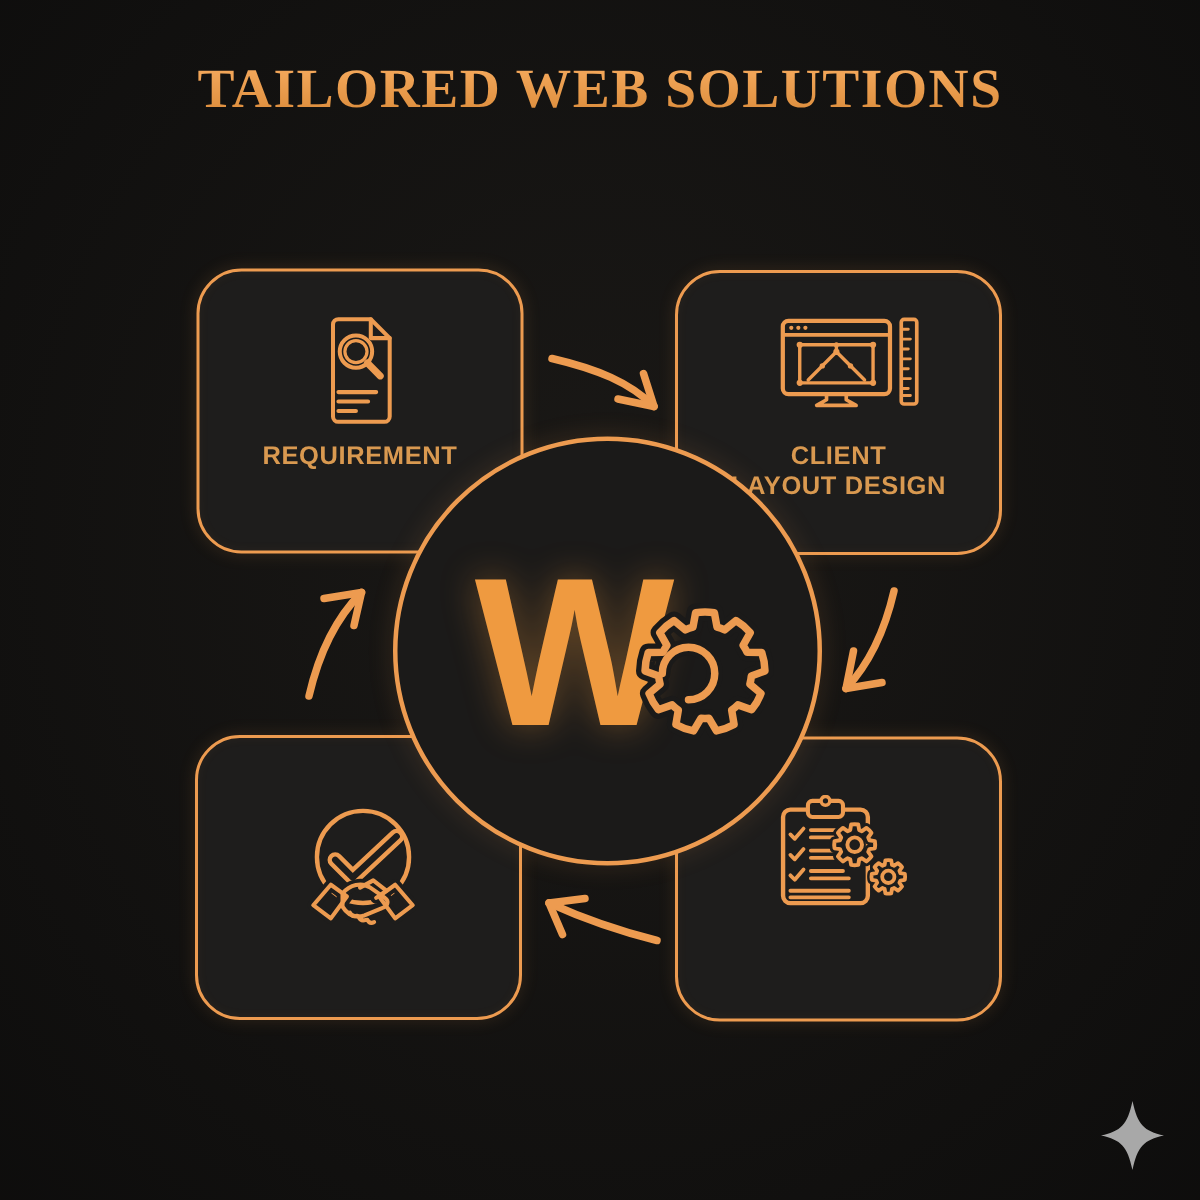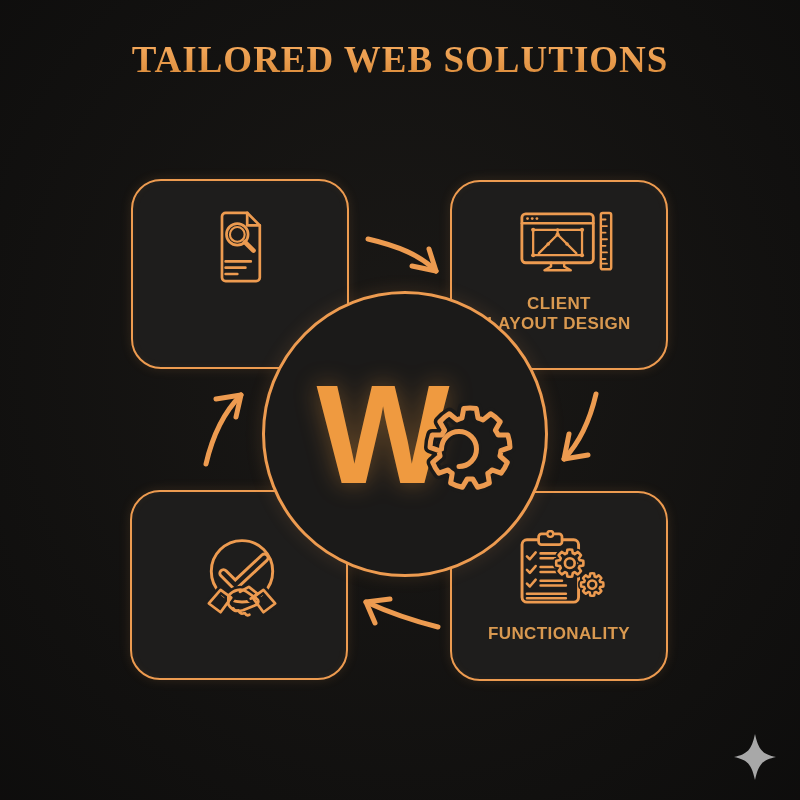--- a/index.html
+++ b/index.html
@@ -72,20 +72,21 @@
     <svg width="54" height="76" viewBox="0 0 60 84">
       <path class="stroke" stroke-width="3" d="M14,4 H38 L52,18 V76 a4,4 0 0 1 -4,4 H14 a4,4 0 0 1 -4,-4 V8 a4,4 0 0 1 4,-4 Z"></path>
       <path class="stroke" stroke-width="3" d="M38,4 V18 H52"></path>
       <circle class="stroke" stroke-width="3" cx="27" cy="28" r="12"></circle>
       <circle class="stroke" stroke-width="2.4" cx="27" cy="28" r="8.2"></circle>
       <path class="stroke" stroke-width="5.2" d="M35.5,36.5 L45,46"></path>
       <path class="stroke" stroke-width="3" d="M14,58 H42 M14,65 H36 M14,72 H27"></path>
     </svg>
   </div>
   <div class="label" style="top:113px">
+    <div>REQUIREMENT</div>
   </div>
 </div>
 
 <div class="box tr">
   <div class="icon-wrap" style="top:28px;transform:translateX(calc(-50% + 8px))">
     <svg width="94" height="66" viewBox="0 0 100 70">
       <rect class="stroke" stroke-width="3" x="2" y="4" width="76" height="52" rx="4"></rect>
       <path class="stroke" stroke-width="2.6" d="M2,14 H78"></path>
       <circle class="dot" cx="8" cy="9" r="1.5"></circle>
         <circle class="dot" cx="13" cy="9" r="1.5"></circle>
@@ -146,21 +147,20 @@
       <path class="stroke" stroke-width="2.7" d="M49.93 23.96 L 50.57 20.21 A 14 14 0 0 1 55.43 20.21 L 56.07 23.96 A 10.5 10.5 0 0 1 57.93 24.73 L 61.03 22.53 A 14 14 0 0 1 64.47 25.97 L 62.27 29.07 A 10.5 10.5 0 0 1 63.04 30.93 L 66.79 31.57 A 14 14 0 0 1 66.79 36.43 L 63.04 37.07 A 10.5 10.5 0 0 1 62.27 38.93 L 64.47 42.03 A 14 14 0 0 1 61.03 45.47 L 57.93 43.27 A 10.5 10.5 0 0 1 56.07 44.04 L 55.43 47.79 A 14 14 0 0 1 50.57 47.79 L 49.93 44.04 A 10.5 10.5 0 0 1 48.07 43.27 L 44.97 45.47 A 14 14 0 0 1 41.53 42.03 L 43.73 38.93 A 10.5 10.5 0 0 1 42.96 37.07 L 39.21 36.43 A 14 14 0 0 1 39.21 31.57 L 42.96 30.93 A 10.5 10.5 0 0 1 43.73 29.07 L 41.53 25.97 A 14 14 0 0 1 44.97 22.53 L 48.07 24.73 A 10.5 10.5 0 0 1 49.93 23.96 Z"></path>
       <circle class="halo-box" stroke-width="5" cx="53" cy="34" r="5"></circle>
       <circle class="stroke" stroke-width="2.7" cx="53" cy="34" r="5"></circle>
       <path class="halo-box" stroke-width="6" d="M73.49 47.78 L 74.00 44.67 A 11.5 11.5 0 0 1 78.00 44.67 L 78.51 47.78 A 8.6 8.6 0 0 1 80.04 48.41 L 82.60 46.58 A 11.5 11.5 0 0 1 85.42 49.40 L 83.59 51.96 A 8.6 8.6 0 0 1 84.22 53.49 L 87.33 54.00 A 11.5 11.5 0 0 1 87.33 58.00 L 84.22 58.51 A 8.6 8.6 0 0 1 83.59 60.04 L 85.42 62.60 A 11.5 11.5 0 0 1 82.60 65.42 L 80.04 63.59 A 8.6 8.6 0 0 1 78.51 64.22 L 78.00 67.33 A 11.5 11.5 0 0 1 74.00 67.33 L 73.49 64.22 A 8.6 8.6 0 0 1 71.96 63.59 L 69.40 65.42 A 11.5 11.5 0 0 1 66.58 62.60 L 68.41 60.04 A 8.6 8.6 0 0 1 67.78 58.51 L 64.67 58.00 A 11.5 11.5 0 0 1 64.67 54.00 L 67.78 53.49 A 8.6 8.6 0 0 1 68.41 51.96 L 66.58 49.40 A 11.5 11.5 0 0 1 69.40 46.58 L 71.96 48.41 A 8.6 8.6 0 0 1 73.49 47.78 Z"></path>
       <path class="stroke" stroke-width="2.6" d="M73.49 47.78 L 74.00 44.67 A 11.5 11.5 0 0 1 78.00 44.67 L 78.51 47.78 A 8.6 8.6 0 0 1 80.04 48.41 L 82.60 46.58 A 11.5 11.5 0 0 1 85.42 49.40 L 83.59 51.96 A 8.6 8.6 0 0 1 84.22 53.49 L 87.33 54.00 A 11.5 11.5 0 0 1 87.33 58.00 L 84.22 58.51 A 8.6 8.6 0 0 1 83.59 60.04 L 85.42 62.60 A 11.5 11.5 0 0 1 82.60 65.42 L 80.04 63.59 A 8.6 8.6 0 0 1 78.51 64.22 L 78.00 67.33 A 11.5 11.5 0 0 1 74.00 67.33 L 73.49 64.22 A 8.6 8.6 0 0 1 71.96 63.59 L 69.40 65.42 A 11.5 11.5 0 0 1 66.58 62.60 L 68.41 60.04 A 8.6 8.6 0 0 1 67.78 58.51 L 64.67 58.00 A 11.5 11.5 0 0 1 64.67 54.00 L 67.78 53.49 A 8.6 8.6 0 0 1 68.41 51.96 L 66.58 49.40 A 11.5 11.5 0 0 1 69.40 46.58 L 71.96 48.41 A 8.6 8.6 0 0 1 73.49 47.78 Z"></path>
       <circle class="halo-box" stroke-width="4.5" cx="76" cy="56" r="4.2"></circle>
       <circle class="stroke" stroke-width="2.6" cx="76" cy="56" r="4.2"></circle>
     </svg>
   </div>
   <div class="label" style="top:131px">
-    <div>FUNCTIONALITY</div>
   </div>
 </div>
 
 <div class="center-circle">
   <div class="w-letter">W</div>
   <svg class="gear-svg" width="124" height="124" viewBox="0 0 124 124">
     <path class="halo" stroke-width="12" d="M53.98 32.06 L 55.74 22.49 A 40 40 0 0 1 68.26 22.49 L 70.02 32.06 A 31 31 0 0 1 75.10 33.90 L 82.60 27.71 A 40 40 0 0 1 92.19 35.76 L 87.39 44.22 A 31 31 0 0 1 90.10 48.90 L 99.82 48.98 A 40 40 0 0 1 101.99 61.30 L 92.88 64.70 A 31 31 0 0 1 91.94 70.02 L 99.34 76.33 A 40 40 0 0 1 93.09 87.17 L 83.92 83.92 A 31 31 0 0 1 79.78 87.39 L 81.39 96.98 A 40 40 0 0 1 69.63 101.27 L 64.70 92.88 A 31 31 0 0 1 59.30 92.88 L 54.37 101.27 A 40 40 0 0 1 42.61 96.98 L 44.22 87.39 A 31 31 0 0 1 40.08 83.92 L 30.91 87.17 A 40 40 0 0 1 24.66 76.33 L 32.06 70.02 A 31 31 0 0 1 31.12 64.70 L 22.01 61.30 A 40 40 0 0 1 24.18 48.98 L 33.90 48.90 A 31 31 0 0 1 36.61 44.22 L 31.81 35.76 A 40 40 0 0 1 41.40 27.71 L 48.90 33.90 A 31 31 0 0 1 53.98 32.06 Z"></path>
     <path class="halo" stroke-width="11" d="M33.5 63 A17.5 17.5 0 1 1 51 80.5"></path>
     <path class="stroke" stroke-width="5" d="M53.98 32.06 L 55.74 22.49 A 40 40 0 0 1 68.26 22.49 L 70.02 32.06 A 31 31 0 0 1 75.10 33.90 L 82.60 27.71 A 40 40 0 0 1 92.19 35.76 L 87.39 44.22 A 31 31 0 0 1 90.10 48.90 L 99.82 48.98 A 40 40 0 0 1 101.99 61.30 L 92.88 64.70 A 31 31 0 0 1 91.94 70.02 L 99.34 76.33 A 40 40 0 0 1 93.09 87.17 L 83.92 83.92 A 31 31 0 0 1 79.78 87.39 L 81.39 96.98 A 40 40 0 0 1 69.63 101.27 L 64.70 92.88 A 31 31 0 0 1 59.30 92.88 L 54.37 101.27 A 40 40 0 0 1 42.61 96.98 L 44.22 87.39 A 31 31 0 0 1 40.08 83.92 L 30.91 87.17 A 40 40 0 0 1 24.66 76.33 L 32.06 70.02 A 31 31 0 0 1 31.12 64.70 L 22.01 61.30 A 40 40 0 0 1 24.18 48.98 L 33.90 48.90 A 31 31 0 0 1 36.61 44.22 L 31.81 35.76 A 40 40 0 0 1 41.40 27.71 L 48.90 33.90 A 31 31 0 0 1 53.98 32.06 Z"></path>
     <path class="stroke" stroke-width="5" d="M33.5 63 A17.5 17.5 0 1 1 51 80.5"></path>

